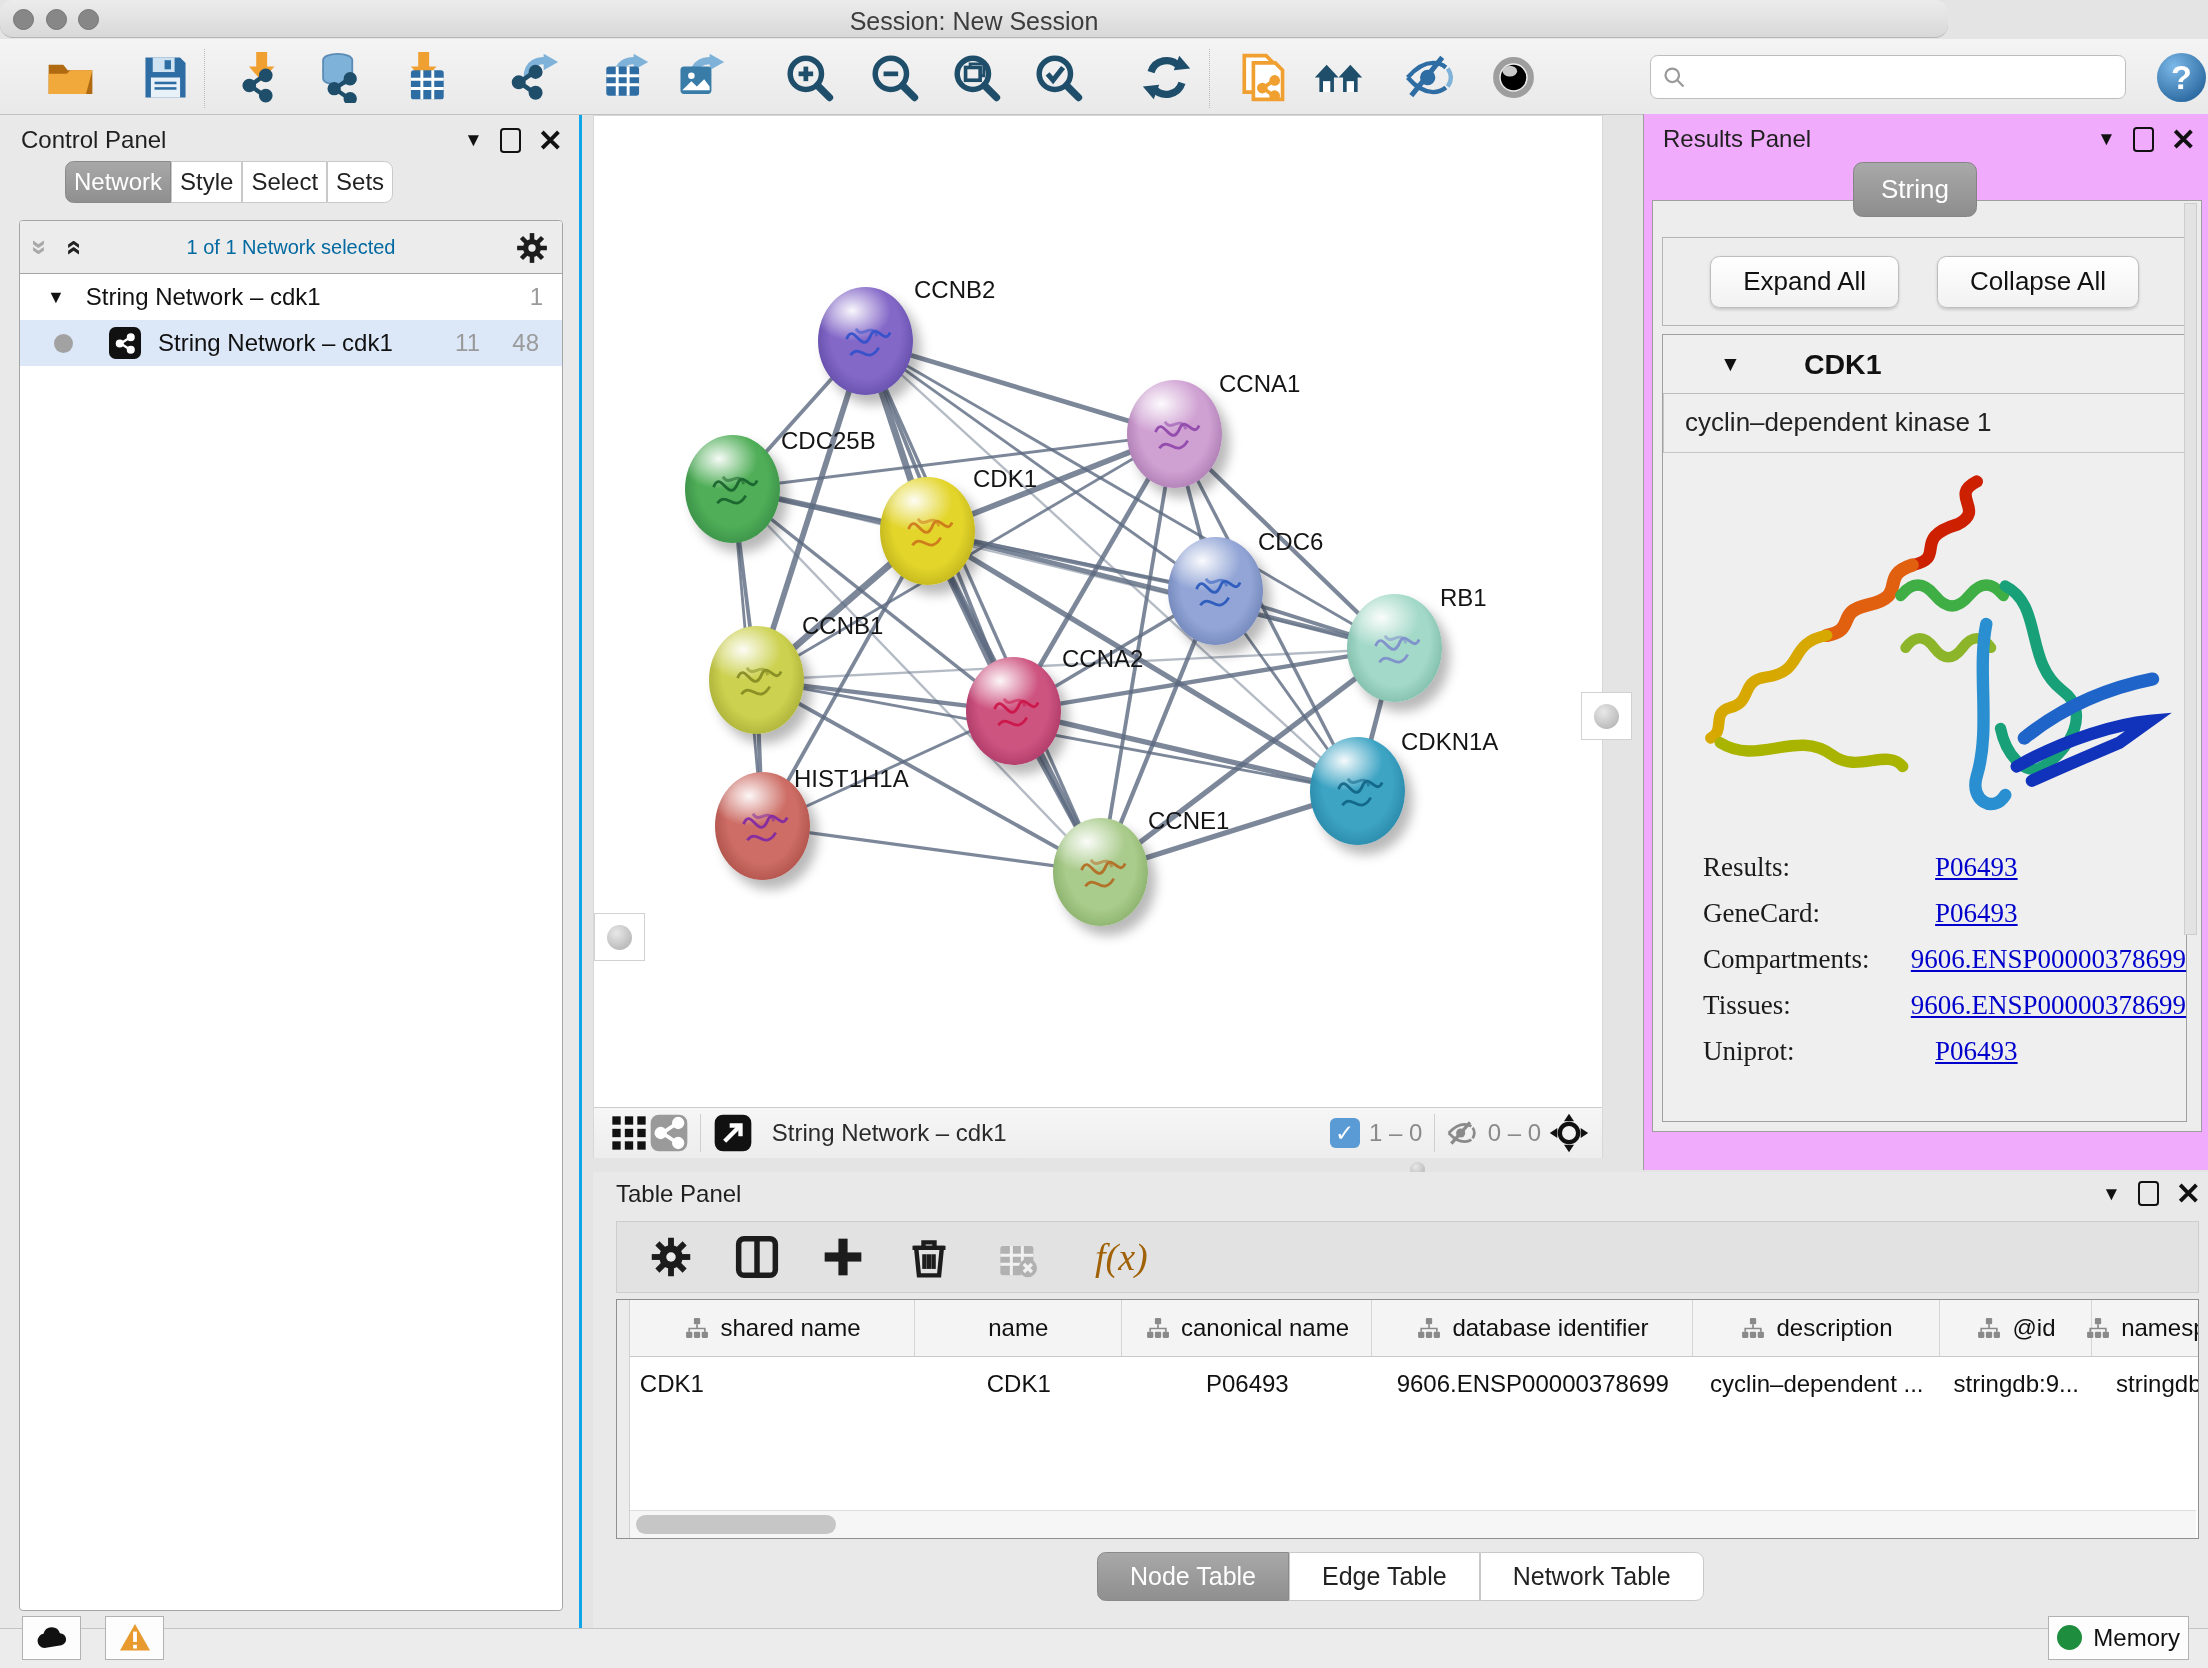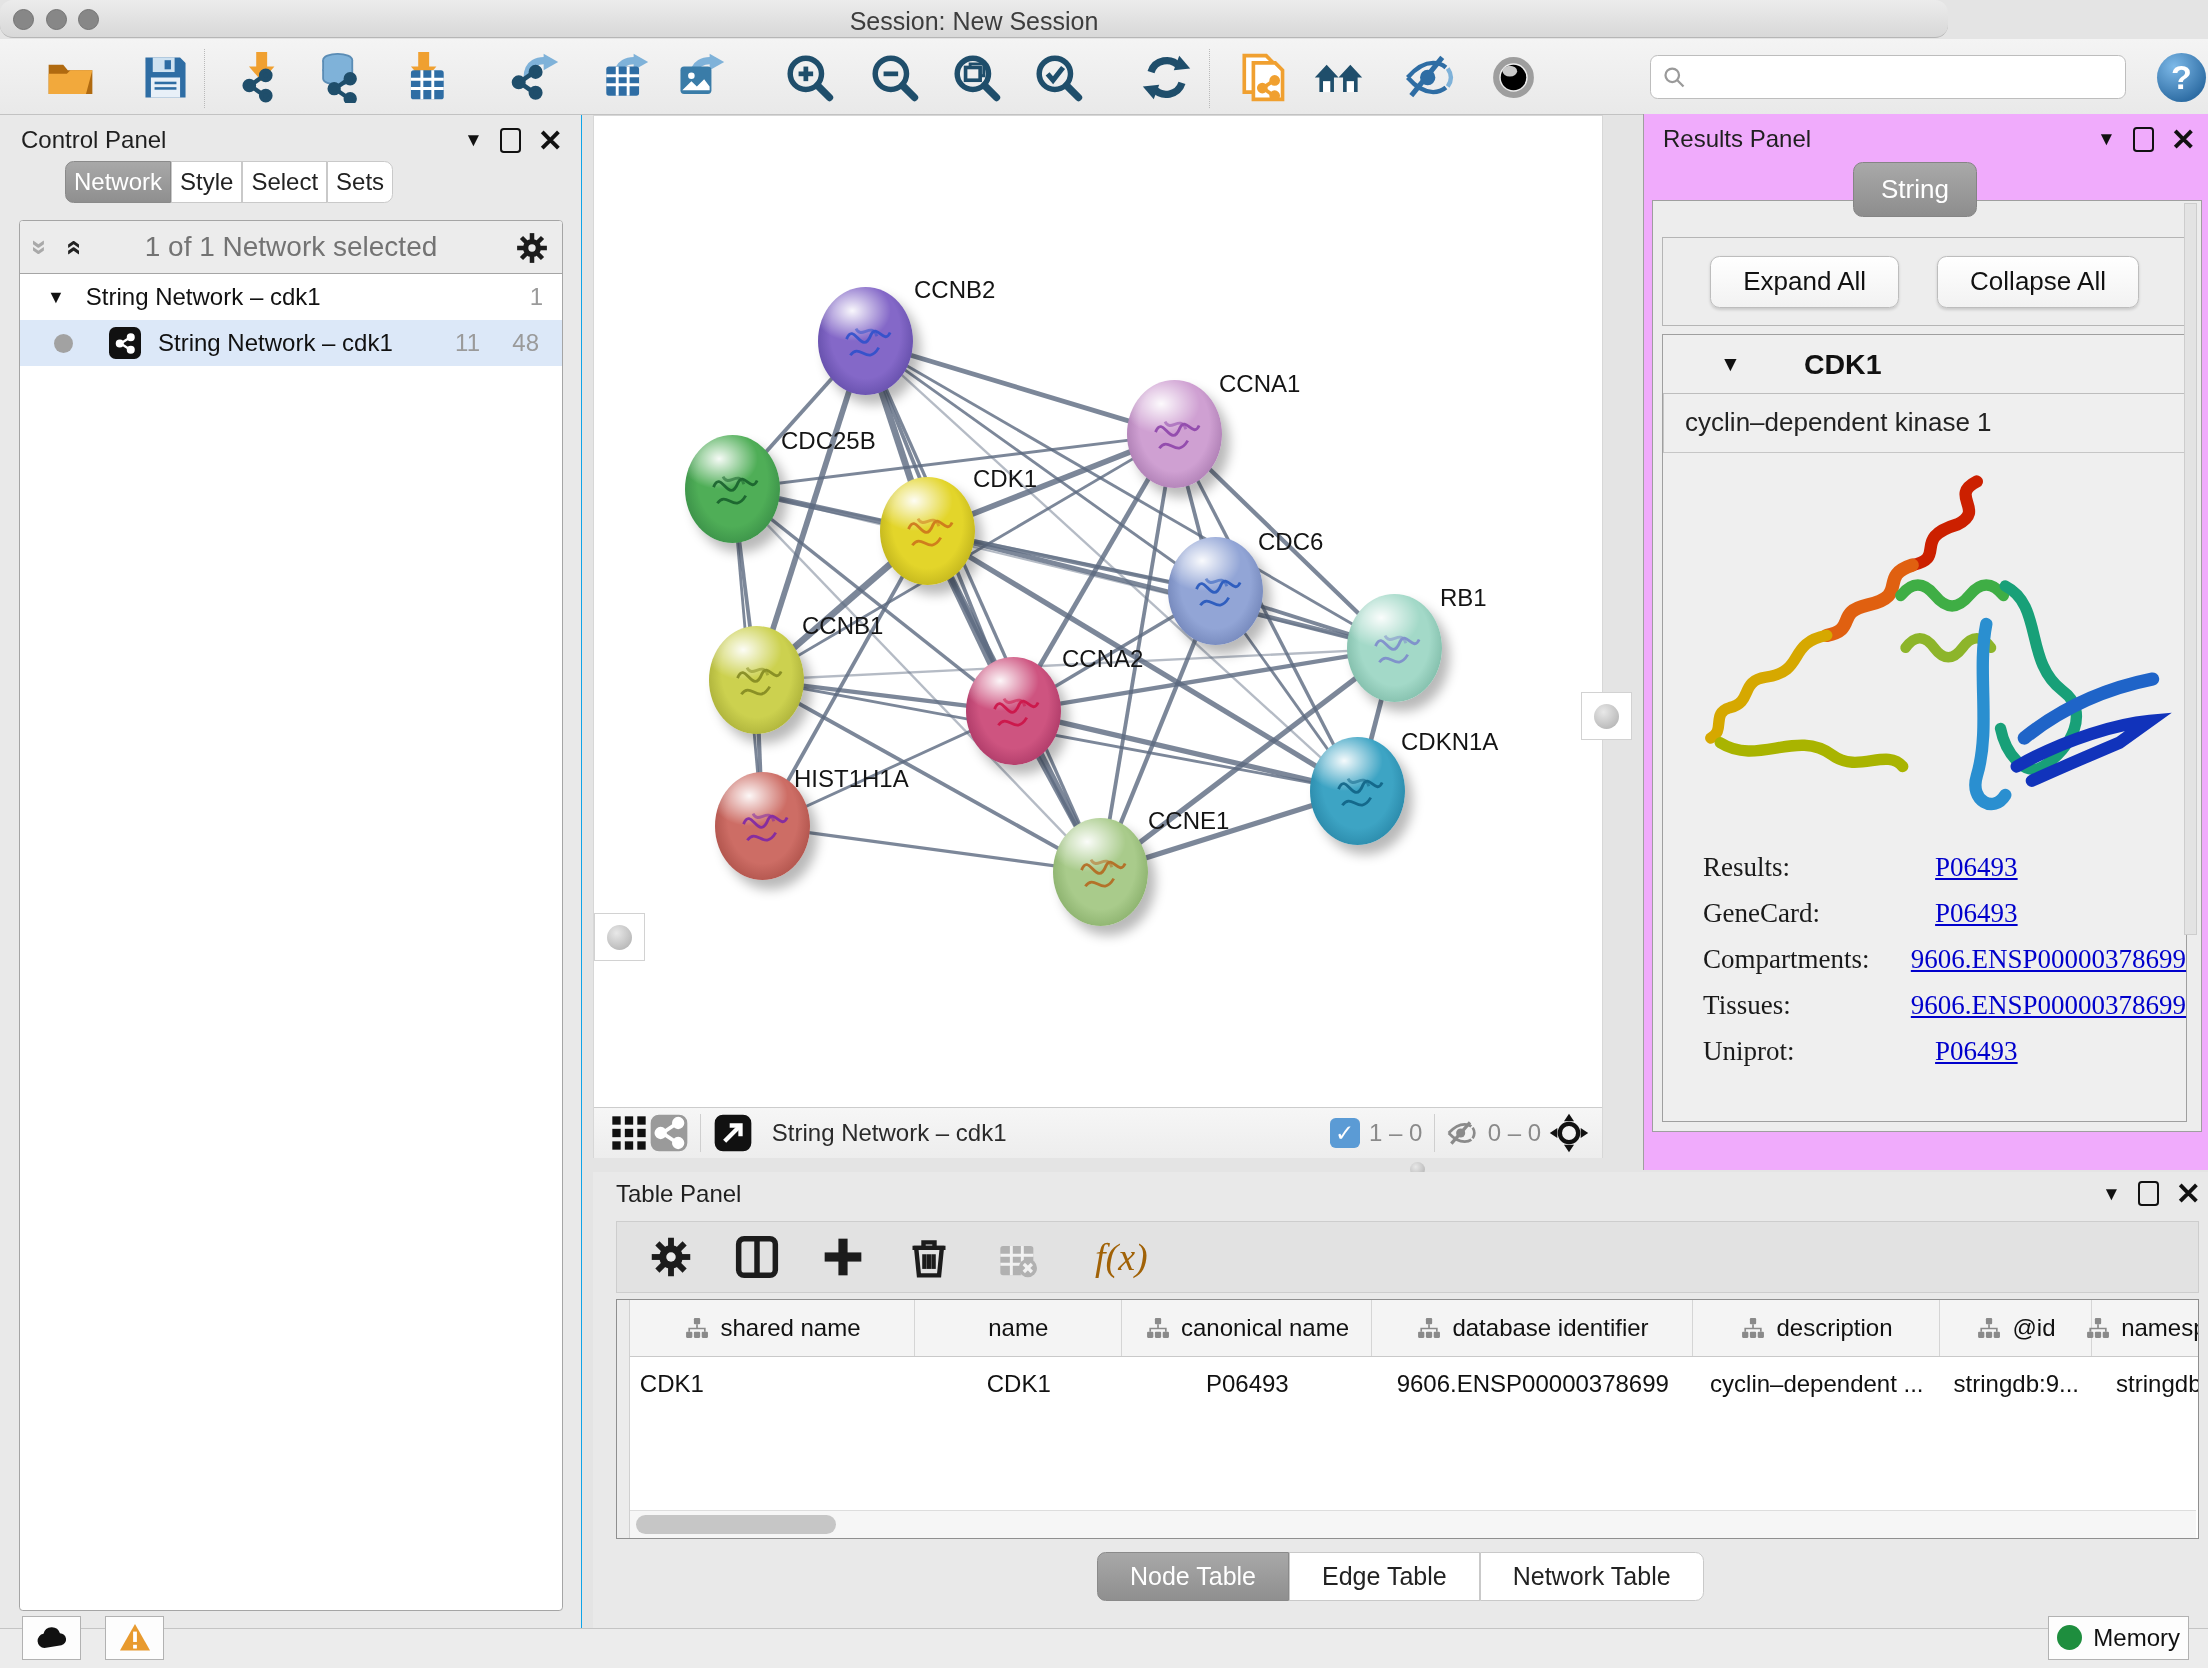--- a/index.html
+++ b/index.html
@@ -29,33 +29,33 @@
     font-weight:bold; display:flex; align-items:center; justify-content:center; cursor:pointer; }
 
   
   .panel-title { font-size:24px; color:#1f1f1f; }
   .panel-ctrls { display:flex; align-items:center; gap:17px; }
   .pc-caret { font-size:19px; color:#111; }
   .pc-max { width:21px; height:25px; border:2.9px solid #111; border-radius:3.8px; }
   .pc-close { font-size:30px; font-weight:bold; color:#111; line-height:21px; }
 
   
-  #control-panel { left:0; top:115px; width:582px; height:1513px; background:#e9e9e9; border-right:1px solid #0ea5e9; }
+  #control-panel { left:0; top:115px; width:582px; height:1513px; background:#e9e9e9; border-right:3px solid #0ea5e9; }
   #cp-header { left:21px; top:11.4px; width:542px; display:flex; justify-content:space-between; align-items:center; }
   #cp-tabs { left:65px; top:46px; height:42px; display:flex; }
   .seg-tab { padding:0 8px; height:42px; display:flex; align-items:center; justify-content:center;
     background:#fff; border:1px solid #c9c9c9; font-size:24px; color:#222; cursor:pointer; }
   .seg-tab:first-child { border-radius:8.6px 0 0 8.6px; }
   .seg-tab:last-child  { border-radius:0 8.6px 8.6px 0; }
   .seg-tab.sel { background:linear-gradient(#a8a8a8,#8f8f8f); color:#fff; border-color:#8a8a8a; }
   #cp-box { left:19px; top:105px; width:544px; height:1391px; background:#fff; border:1.9px solid #a5a5a5; border-radius:3.8px; overflow:hidden; }
   #cp-box-head { height:53px; background:#ececec; border-bottom:1.9px solid #a5a5a5; position:relative;
     display:flex; align-items:center; }
   .chev2 { font-size:28.5px; font-weight:bold; display:inline-block; }
-  #cp-sel-label { position:absolute; width:100%; text-align:center; font-size:28px; color:#737373; }
+  #cp-sel-label { position:absolute; width:100%; text-align:center; font-size:20px; color:#0369a1; }
   #cp-gear { position:absolute; right:13.3px; top:9.5px; width:34px; height:34px; cursor:pointer; }
   .net-row { height:46px; display:flex; align-items:center; font-size:24px; color:#111; position:relative; }
   .net-row .count { position:absolute; color:#9a9a9a; }
   #net-row-child { background:#dce8f8; }
   .share-badge { width:32px; height:32px; background:#111; border-radius:6.7px; display:flex; align-items:center; justify-content:center; }
   .share-badge svg { width:23px; height:23px; }
 
   
   .grip-square { width:51px; height:48px; background:#fff; border:1px solid #d2d2d2; display:flex; align-items:center; justify-content:center; }
   .grip-dot { width:25px; height:25px; border-radius:50%; background:radial-gradient(circle at 38% 32%, #e8e8e8, #ababab); }

